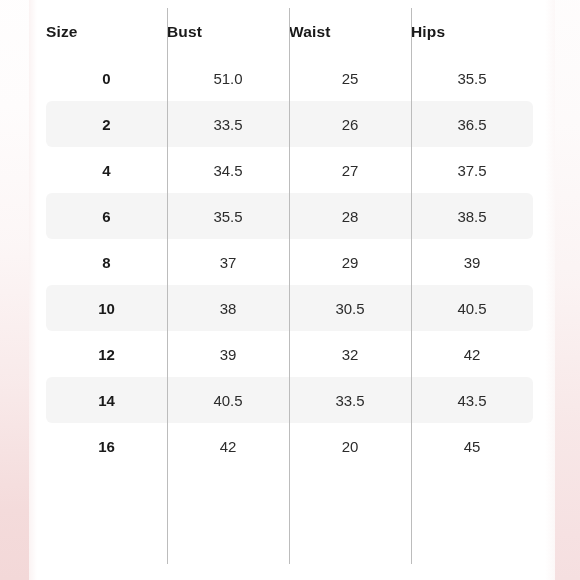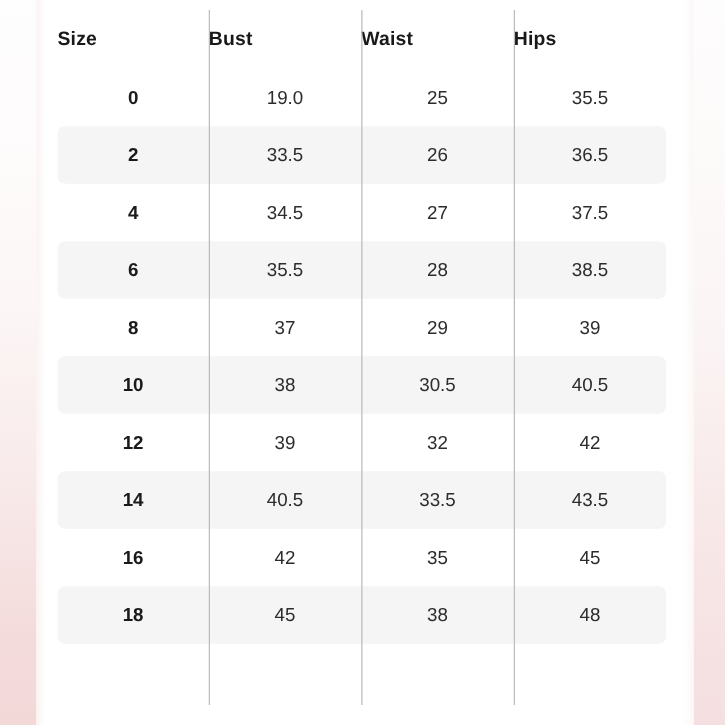--- a/index.html
+++ b/index.html
@@ -180,21 +180,21 @@
         <tr>
           <th>Size</th>
           <th>Bust</th>
           <th>Waist</th>
           <th>Hips</th>
         </tr>
       </thead>
       <tbody id="table-body">
           <tr>
             <td class="size-cell">0</td>
-            <td>19.0</td>
+            <td>51.0</td>
             <td>25</td>
             <td>35.5</td>
           </tr>
           <tr class="striped">
             <td class="size-cell">2</td>
             <td>33.5</td>
             <td>26</td>
             <td>36.5</td>
           </tr>
           <tr>
@@ -229,28 +229,22 @@
           </tr>
           <tr class="striped">
             <td class="size-cell">14</td>
             <td>40.5</td>
             <td>33.5</td>
             <td>43.5</td>
           </tr>
           <tr>
             <td class="size-cell">16</td>
             <td>42</td>
-            <td>35</td>
+            <td>20</td>
             <td>45</td>
-          </tr>
-          <tr class="striped">
-            <td class="size-cell">18</td>
-            <td>45</td>
-            <td>38</td>
-            <td>48</td>
           </tr>
         </tbody>
     </table>
 
     <div class="divider d1"></div>
     <div class="divider d2"></div>
     <div class="divider d3"></div>
 
     <div id="scrollbar-track">
       

